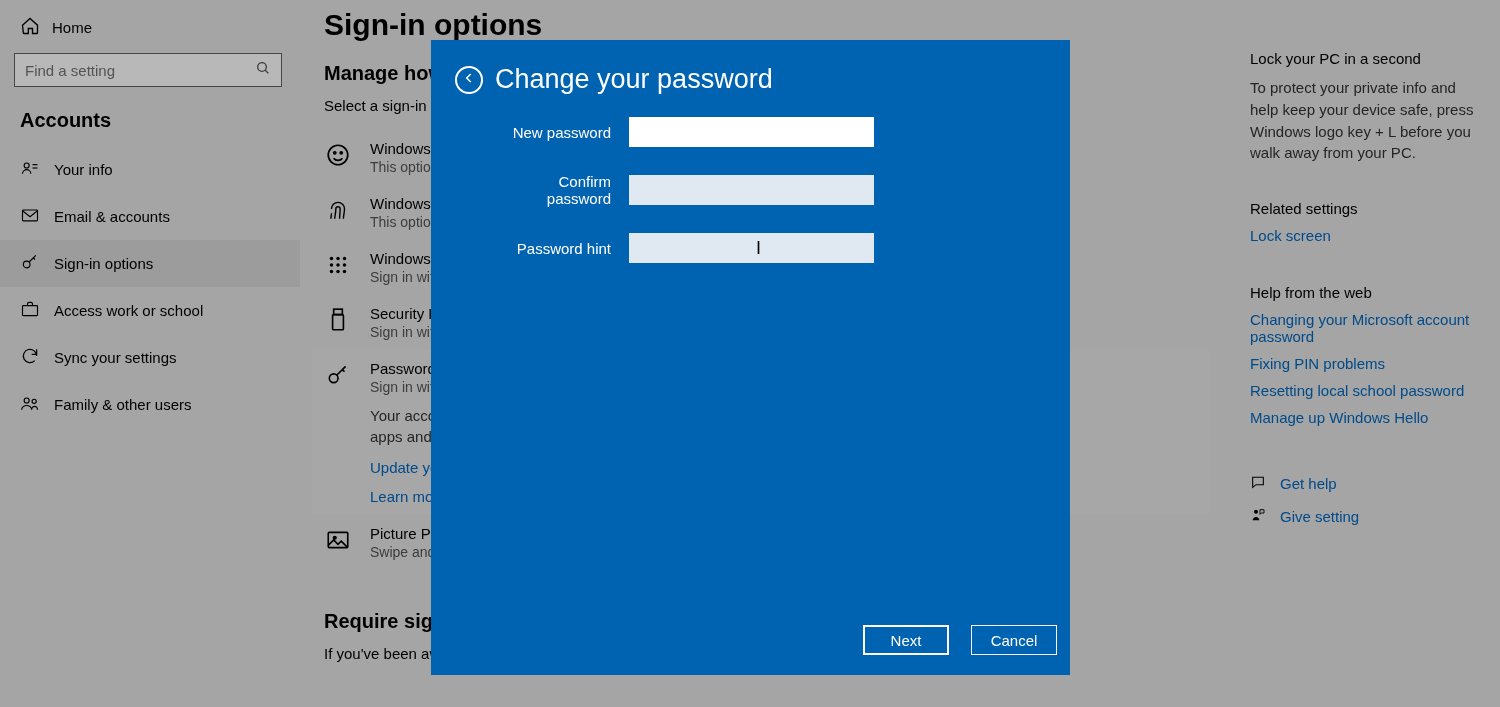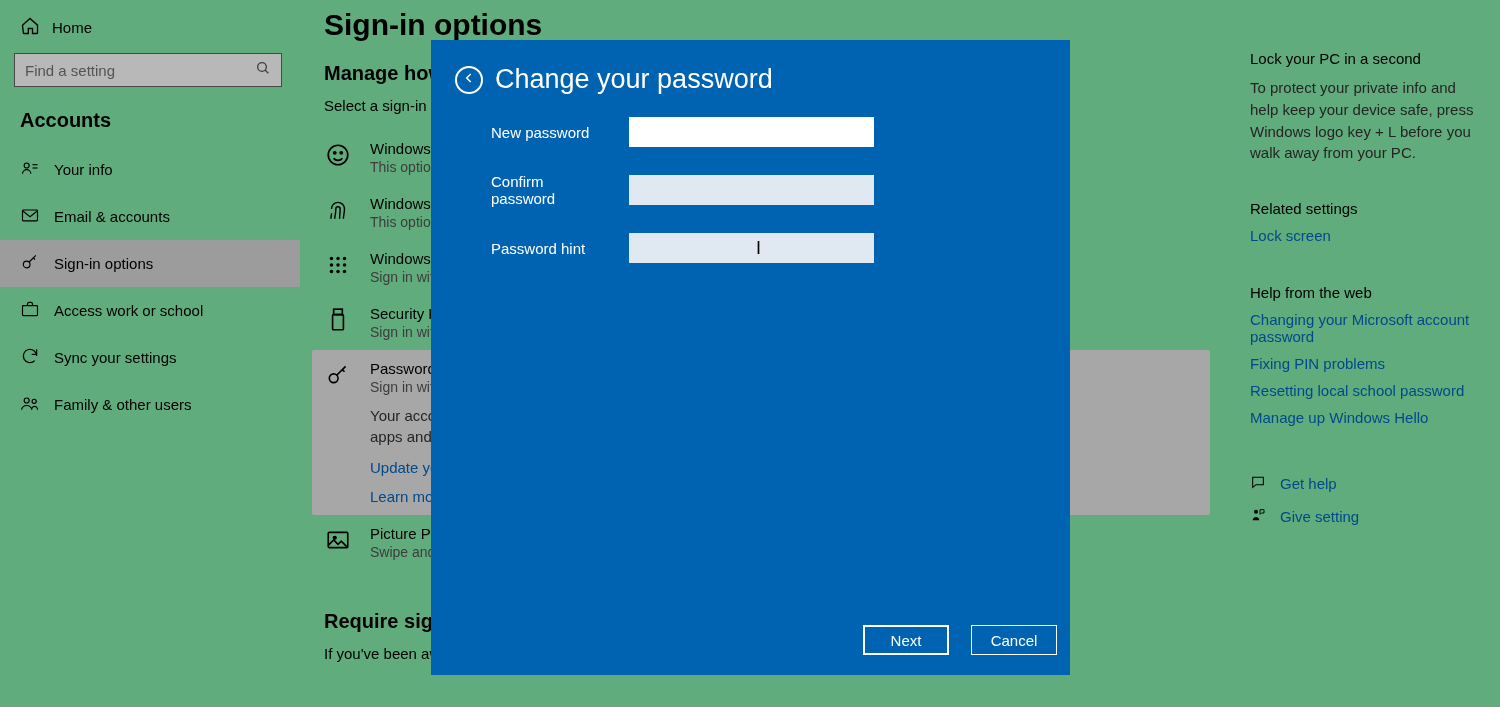--- a/index.html
+++ b/index.html
@@ -2,21 +2,21 @@
 <html><head>
 <meta charset="utf-8">
 <style>
   * { box-sizing: border-box; margin: 0; padding: 0; font-family: "Segoe UI", Tahoma, sans-serif; }
   html, body { width: 1500px; height: 707px; overflow: hidden; background: #fff; }
 
   
   .bg-app {
     position: absolute; inset: 0;
     display: flex;
-    background: #86efac;
+    background: #e5e5e5;
     color: #000;
   }
   .sidebar {
     width: 300px; flex: 0 0 300px;
     padding: 8px 0 0 14px;
   }
   .sidebar .home {
     display: flex; align-items: center; gap: 12px;
     font-size: 15px; padding: 8px 0 14px 6px;
   }
@@ -93,21 +93,21 @@
     width: 28px; height: 28px; border: 2px solid #fff; border-radius: 50%;
     display:flex; align-items:center; justify-content:center;
   }
   .back-circle svg { width: 14px; height: 14px; }
 
   .form-row {
     display:flex; align-items:center; gap: 18px;
     margin-bottom: 26px;
     padding-left: 36px;
   }
-  .form-row label { width: 120px; font-size: 15px; }
+  .form-row label { width: 120px; font-size: 15px; text-align: right; }
   .form-row .field {
     width: 245px; height: 30px; background: #fff; border: none;
   }
   .form-row .field.dim-field { background: #e0e8f1; }
 
   .modal-footer {
     margin-top: auto;
     display:flex; justify-content:flex-end; gap: 22px;
   }
   .modal-footer button {

